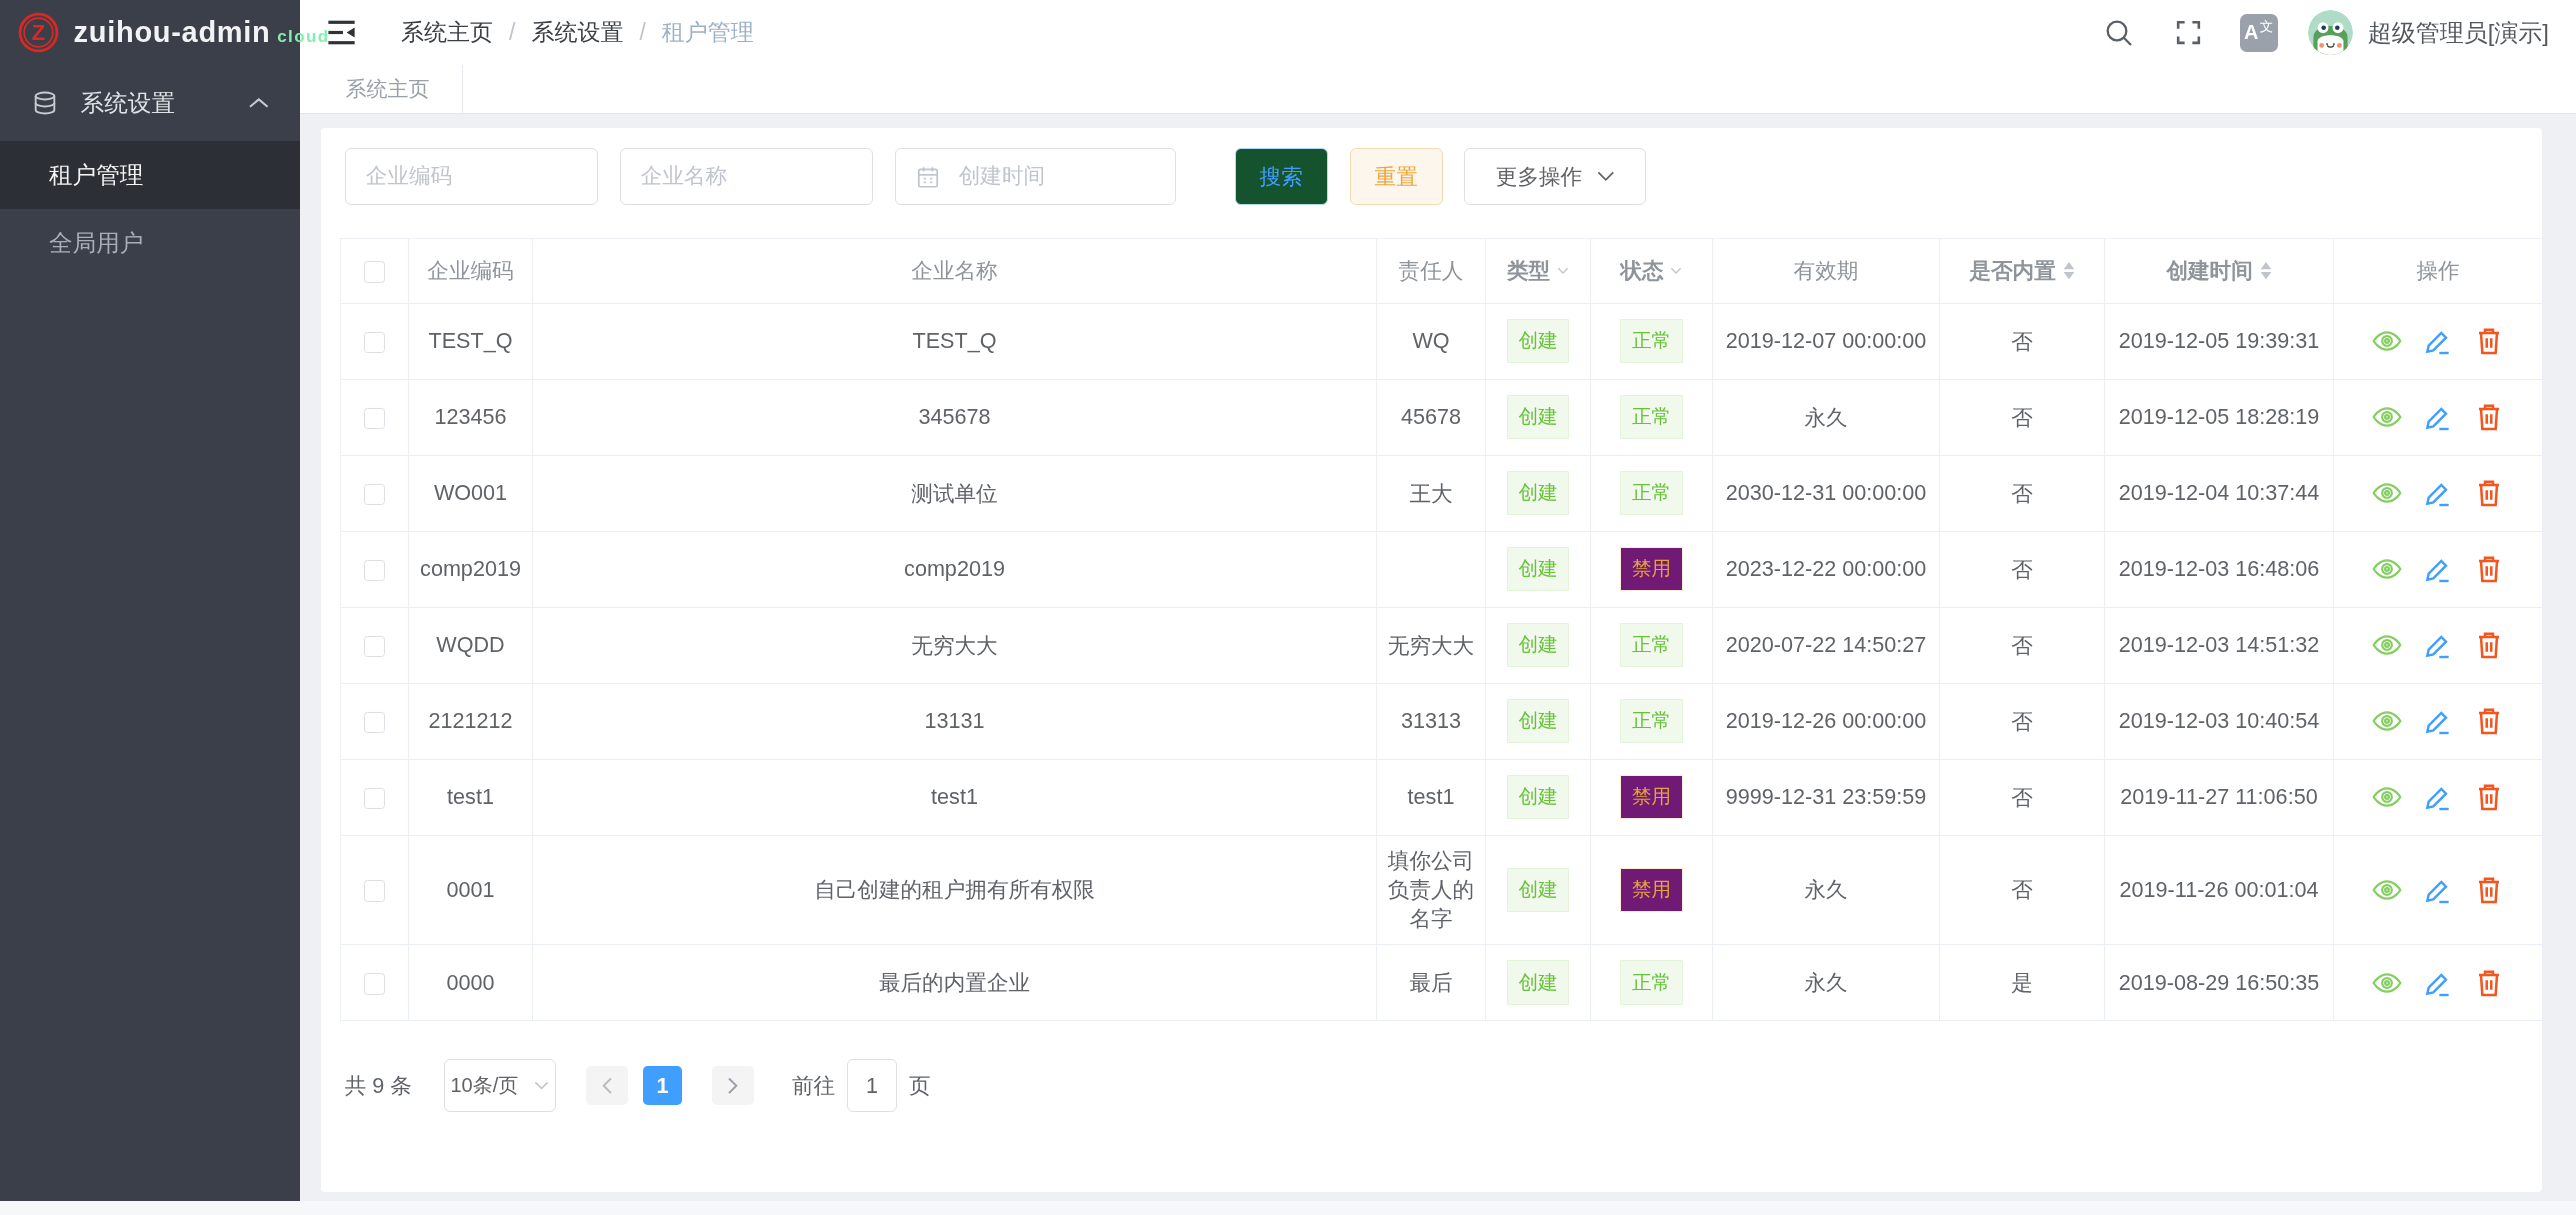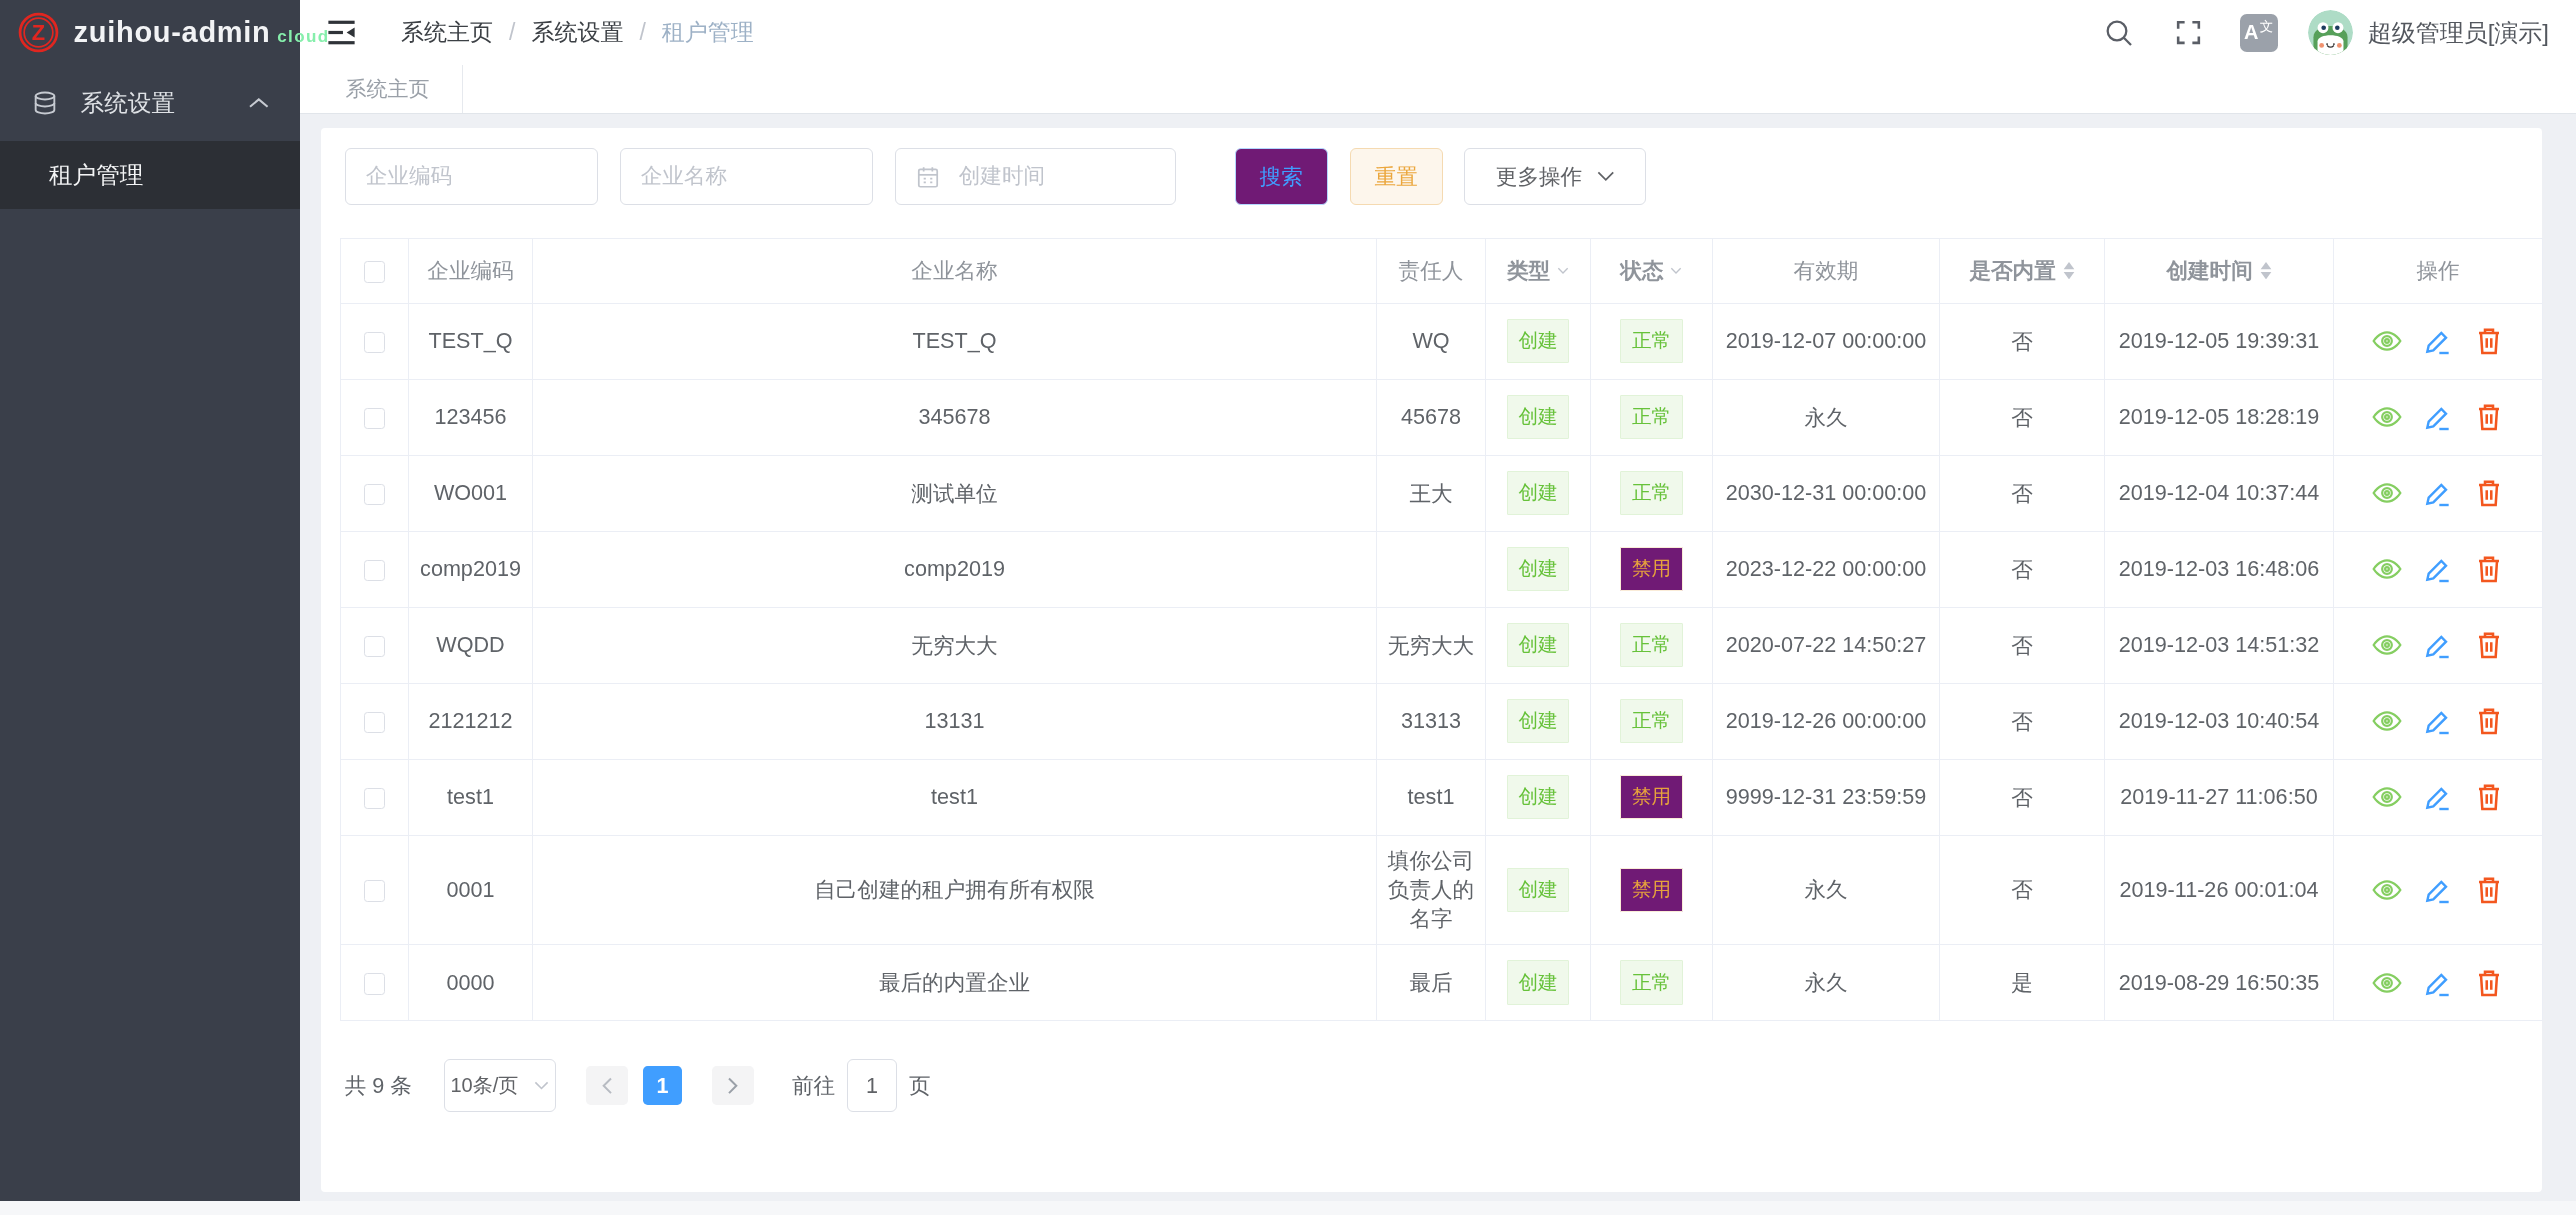--- a/index.html
+++ b/index.html
@@ -39,21 +39,21 @@
   .card { position:absolute; left:321px; top:128px; width:2221px; height:1064px; background:#fff; border-radius:4px; padding:19.6px 0 0 19px; }
   
   .filters { display:flex; align-items:center; margin-left:4.7px; }
   .f-input { width:253px; height:57px; border:1.4px solid #dcdfe6; border-radius:6px; font-size:21.6px; color:#606266; padding:0 20px; outline:none; background:#fff; }
   .f-input::placeholder { color:#c0c4cc; }
   .f-input + .f-input { margin-left:22px; }
   .date-wrap { position:relative; margin-left:22px; }
   .date-wrap .f-input { width:281px; padding-left:63px; margin-left:0; }
   .date-wrap svg { position:absolute; left:20px; top:16px; }
   .btn { height:57px; border-radius:6px; font-size:21.6px; display:flex; align-items:center; justify-content:center; cursor:pointer; border:1.4px solid transparent; }
-  .btn-search { width:93px; margin-left:59px; background:#701a75; border-color:#b3d8ff; color:#409eff; }
+  .btn-search { width:93px; margin-left:59px; background:#14532d; border-color:#b3d8ff; color:#409eff; }
   .btn-reset  { width:93px; margin-left:22px; background:#fdf6ec; border-color:#f5dab1; color:#eba63c; }
   .btn-more   { width:182px; margin-left:21.6px; background:#fff; border-color:#dcdfe6; color:#606266; gap:15px; }
   
   table { border-collapse:collapse; width:2201px; margin-top:33px; font-size:21.6px; color:#5f6368; table-layout:fixed; }
   th, td { border:1.4px solid #ebeef5; text-align:center; padding:10.8px 9.5px; word-break:break-all; }
   th { height:65px; color:#8f949b; font-weight:400; }
   td { height:76px; }
   th .hflex { display:flex; align-items:center; justify-content:center; gap:6.8px;font-weight:bold; }
   .col-check { width:68px; } .col-code { width:124px; } .col-name { width:844px; }
   .col-owner { width:109px; } .col-type { width:105px; } .col-status { width:122px; }
@@ -93,20 +93,23 @@
       <path d="M4 12v6c0 1.7 3.6 3 8 3s8-1.3 8-3v-6"></path>
     </svg>
     <span>系统设置</span>
     <span class="grow"></span>
     <svg width="21.6" height="13.5" viewBox="0 0 32 20" fill="none" stroke="#c6cad1" stroke-width="3">
       <path d="M3 16 L16 5 L29 16"></path>
     </svg>
   </div>
   <div class="menu-item active">
     <span>租户管理</span>
+  </div>
+  <div class="menu-item">
+    <span>全局用户</span>
   </div>
 </aside>
 
 <header class="header">
   <svg class="hamburger" viewBox="0 0 24 24" fill="none" stroke="#2f3338" stroke-width="2.2">
     <path d="M3 5h18"></path>
       <path d="M3 12h10"></path>
       <path d="M3 19h18"></path>
     <path d="M21 8.5l-5.5 3.5 5.5 3.5z" fill="#2f3338" stroke="none"></path>
   </svg>

